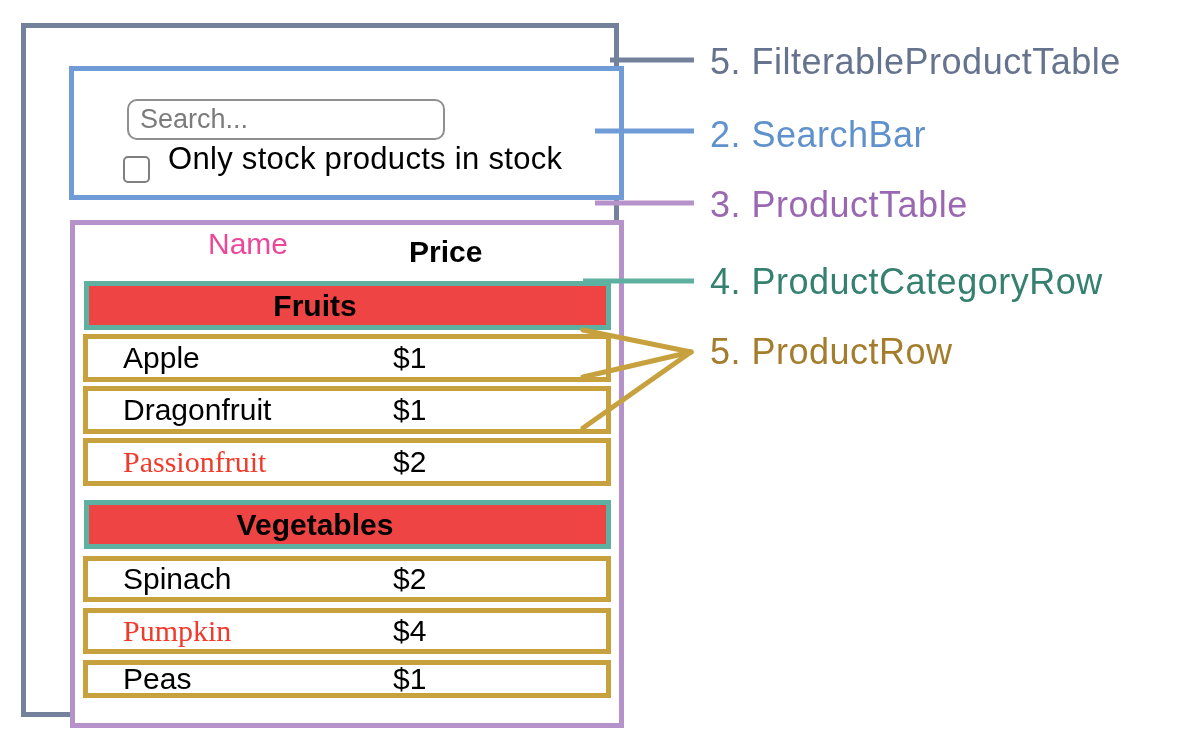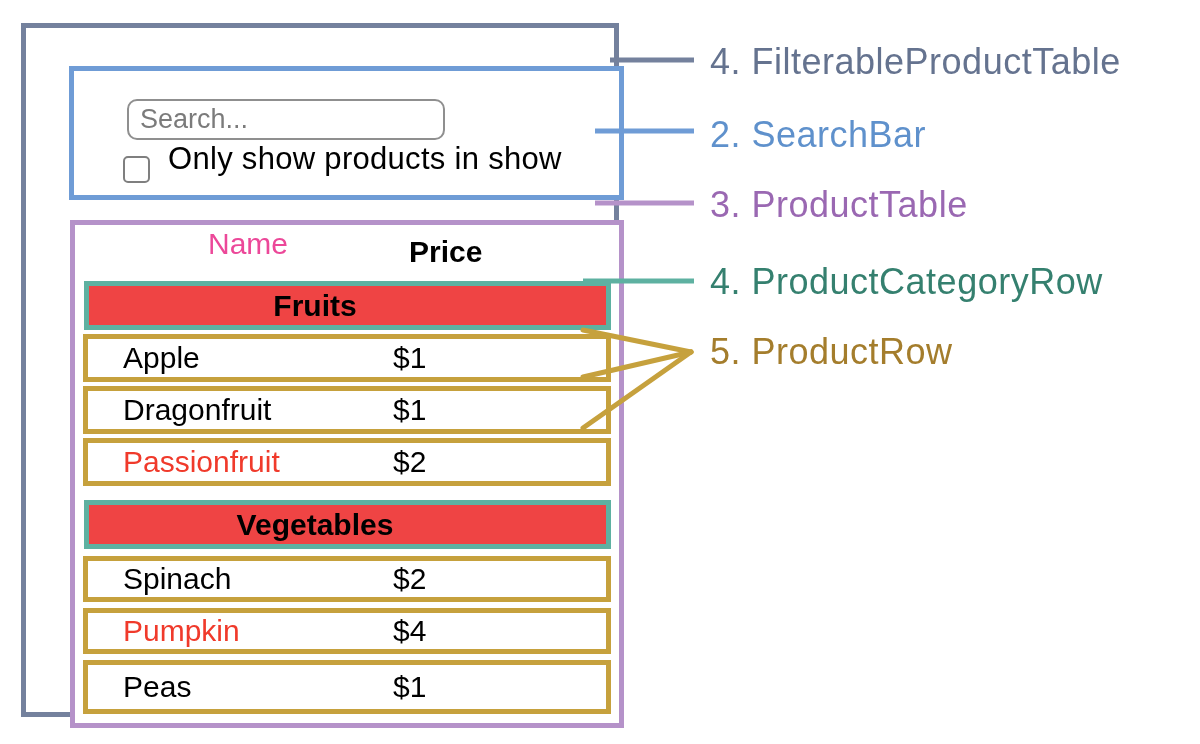--- a/index.html
+++ b/index.html
@@ -38,23 +38,23 @@
              font-size:30px; font-weight:bold; color:#000; }
   .cat-fruits     { top:56px;  }
   .cat-vegetables { top:275px; }
 
   .prod-row { left:8px; width:528px; height:48px;
               border:5px solid var(--gold); background:#fff; }
   .prod-row .p-name  { position:absolute; left:35px; top:50%;
               transform:translateY(-50%); font-size:30px; color:#000; white-space:nowrap; }
   .prod-row .p-price { position:absolute; left:305px; top:50%;
               transform:translateY(-50%); font-size:30px; color:#000; }
-  .prod-row.is-red .p-name { color:var(--red); }
+  .prod-row.is-red .p-name { color:var(--red);font-family:Liberation Serif, serif; }
   .row-0 { top:109px;padding-left:31px; } .row-1 { top:161px; } .row-2 { top:213px; }
-  .row-3 { top:331px; height:46px; } .row-4 { top:383px; height:46px; } .row-5 { top:435px; height:54px; }
+  .row-3 { top:331px; height:46px; } .row-4 { top:383px; height:46px; } .row-5 { top:435px; height:38px; }
 
   
   .anno { left:710px; height:44px; line-height:44px; font-size:36px;
           letter-spacing:0.5px; white-space:nowrap; }
   .anno-1 { top:40px;  color:var(--slate-text);  }
   .anno-2 { top:113px; color:var(--blue-text);   }
   .anno-3 { top:183px; color:var(--purple-text); }
   .anno-4 { top:260px; color:var(--teal-text);   }
   .anno-5 { top:330px; color:var(--gold-text);   }
 
@@ -62,21 +62,21 @@
                    pointer-events:none; }
 </style>
 </head>
 <body>
 
 <div class="abs outer-box">
 
   <div class="abs search-box"></div>
   <input class="abs search-input" type="text" placeholder="Search..." style="">
   <div class="abs checkbox"></div>
-  <div class="abs checkbox-label">Only show products in show</div>
+  <div class="abs checkbox-label">Only stock products in stock</div>
 
   <div class="abs table-box">
     <div class="abs hdr-name">Name</div>
     <div class="abs hdr-price">Price</div>
 
     <div class="abs cat-row cat-fruits">
       <span class="cat-label">Fruits</span>
     </div>
 
     <div class="abs prod-row row-0">
@@ -104,21 +104,21 @@
       <span class="p-name">Pumpkin</span>
       <span class="p-price">$4</span>
     </div>
     <div class="abs prod-row row-5">
       <span class="p-name">Peas</span>
       <span class="p-price">$1</span>
     </div>
   </div>
 </div>
 
-<div class="abs anno anno-1">4. FilterableProductTable</div>
+<div class="abs anno anno-1">5. FilterableProductTable</div>
 <div class="abs anno anno-2">2. SearchBar</div>
 <div class="abs anno anno-3">3. ProductTable</div>
 <div class="abs anno anno-4">4. ProductCategoryRow</div>
 <div class="abs anno anno-5">5. ProductRow</div>
 
 <svg class="connectors" viewBox="0 0 1200 744">
   <line x1="610" y1="60" x2="694" y2="60" style="stroke:var(--slate)" stroke-width="5"></line>
   <line x1="595" y1="131" x2="694" y2="131" style="stroke:var(--blue)" stroke-width="5"></line>
   <line x1="595" y1="203" x2="694" y2="203" style="stroke:var(--purple)" stroke-width="5"></line>
   <line x1="583" y1="281" x2="694" y2="281" style="stroke:var(--teal)" stroke-width="5"></line>

